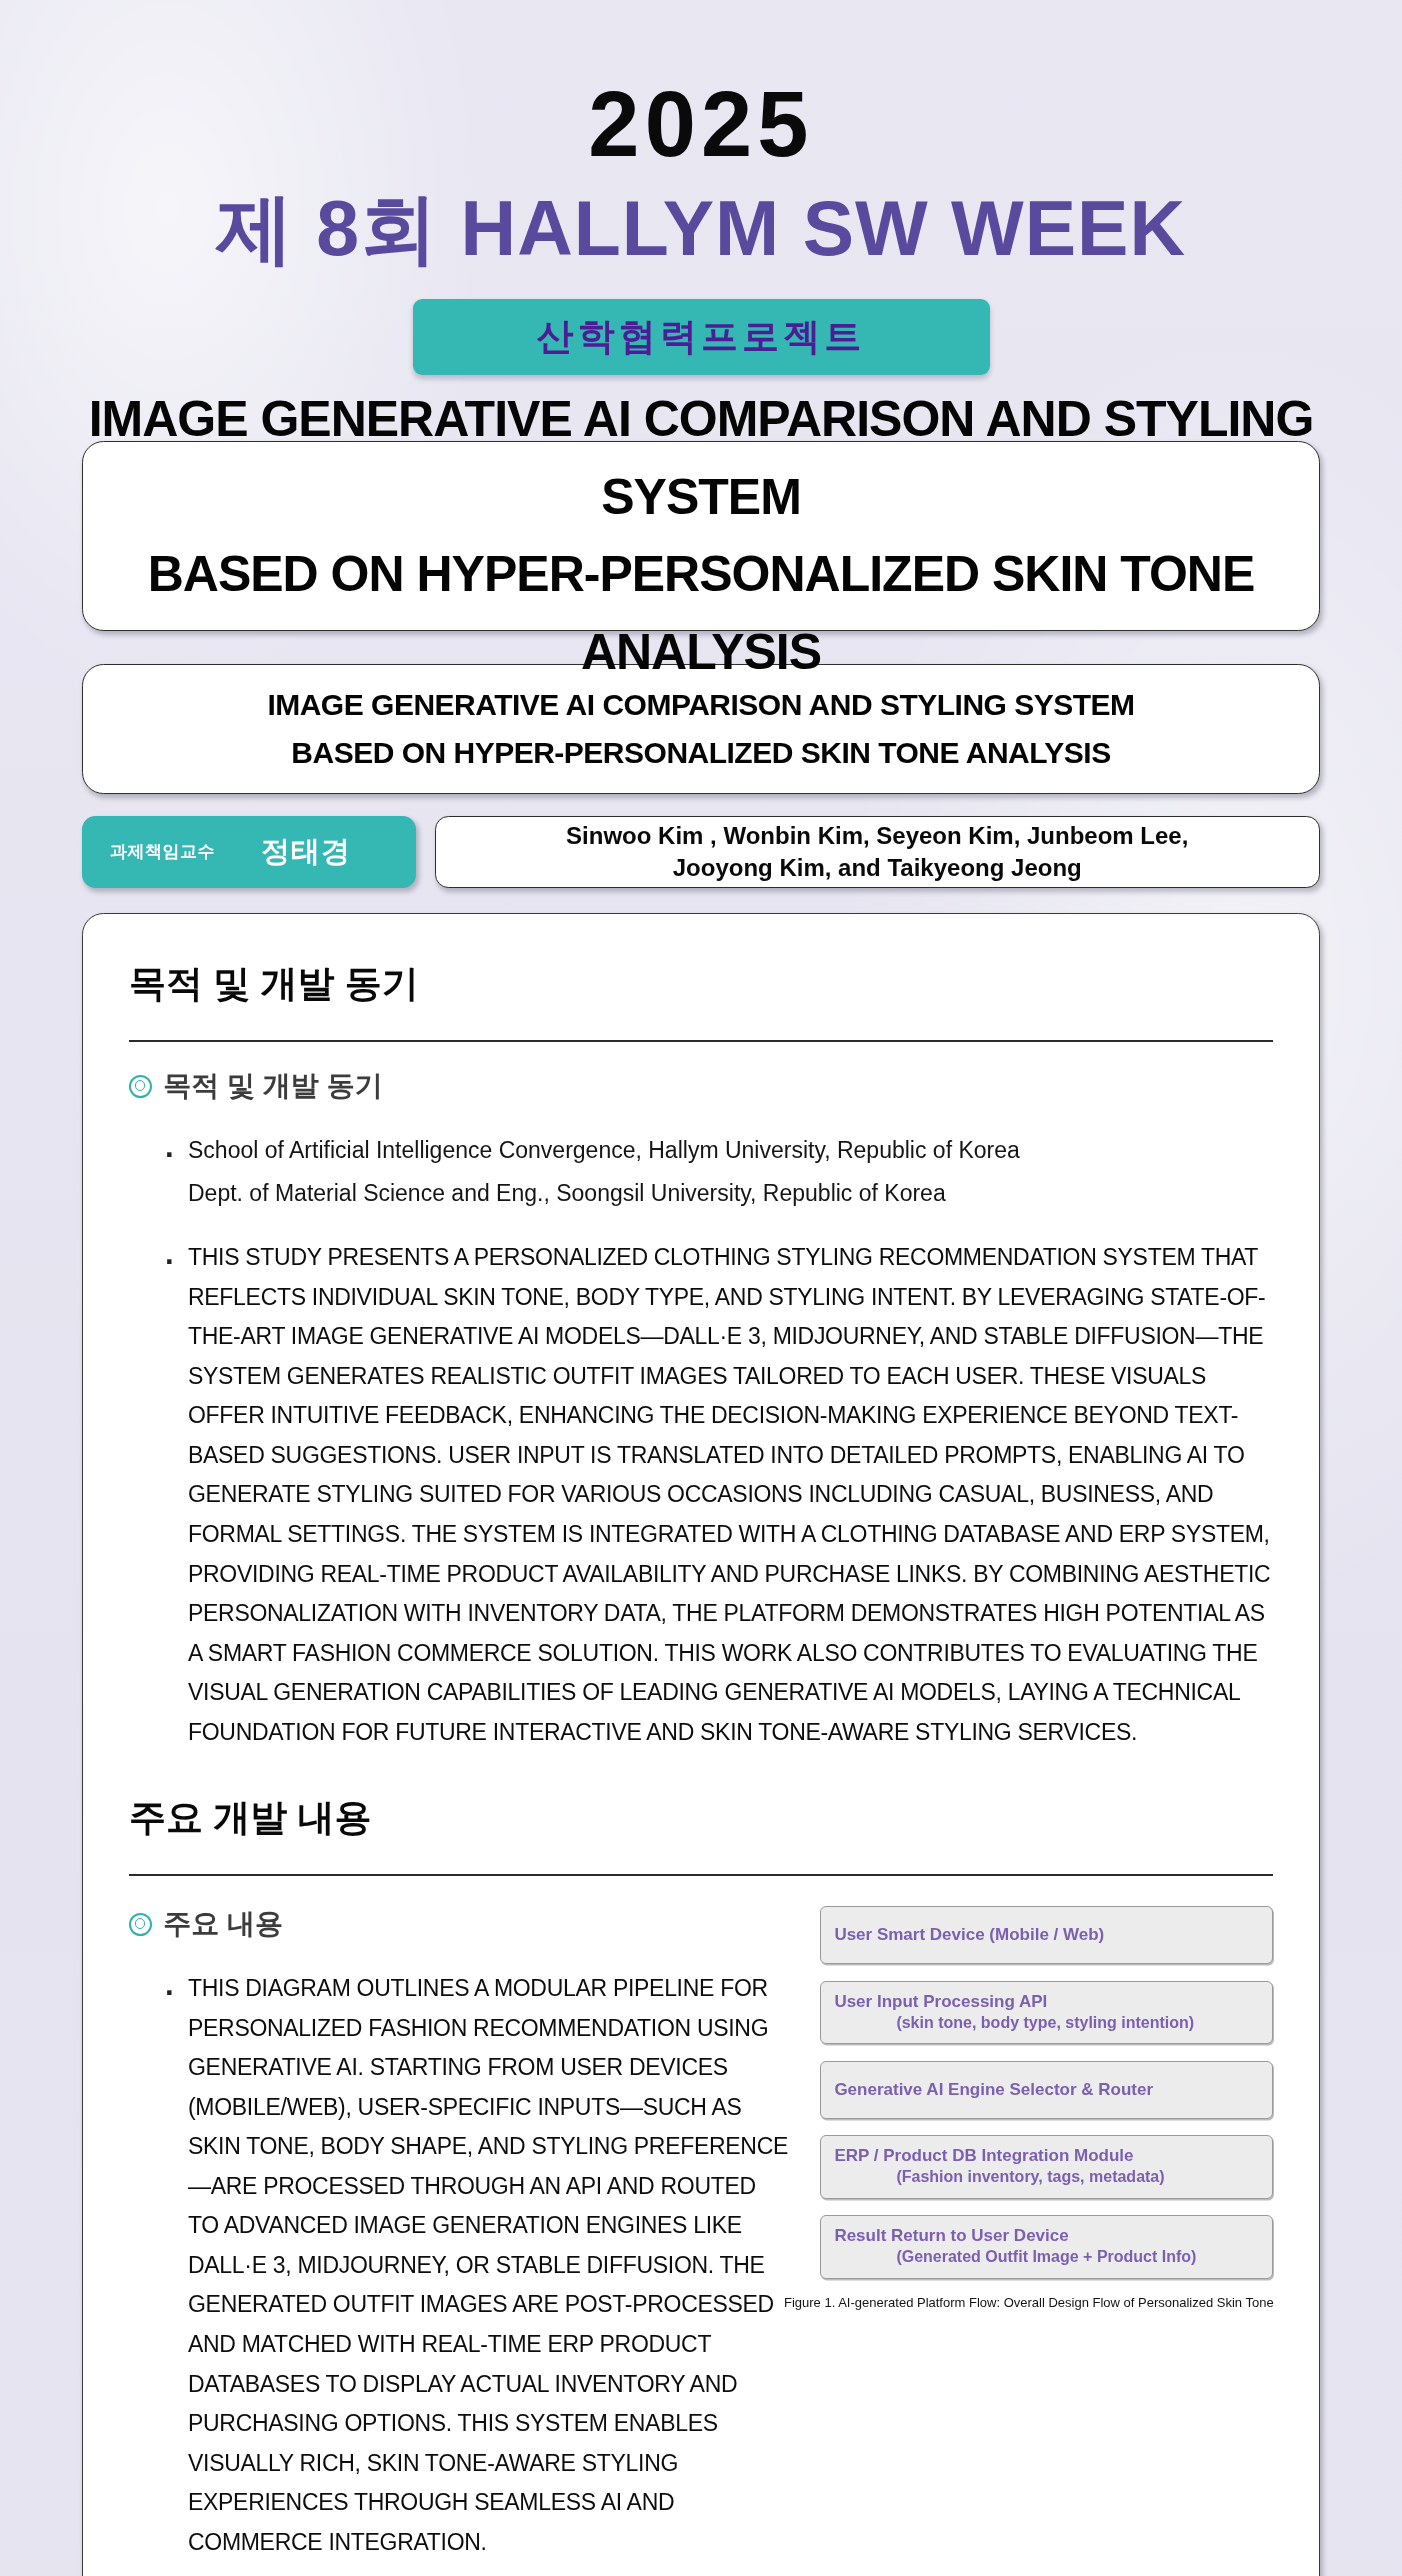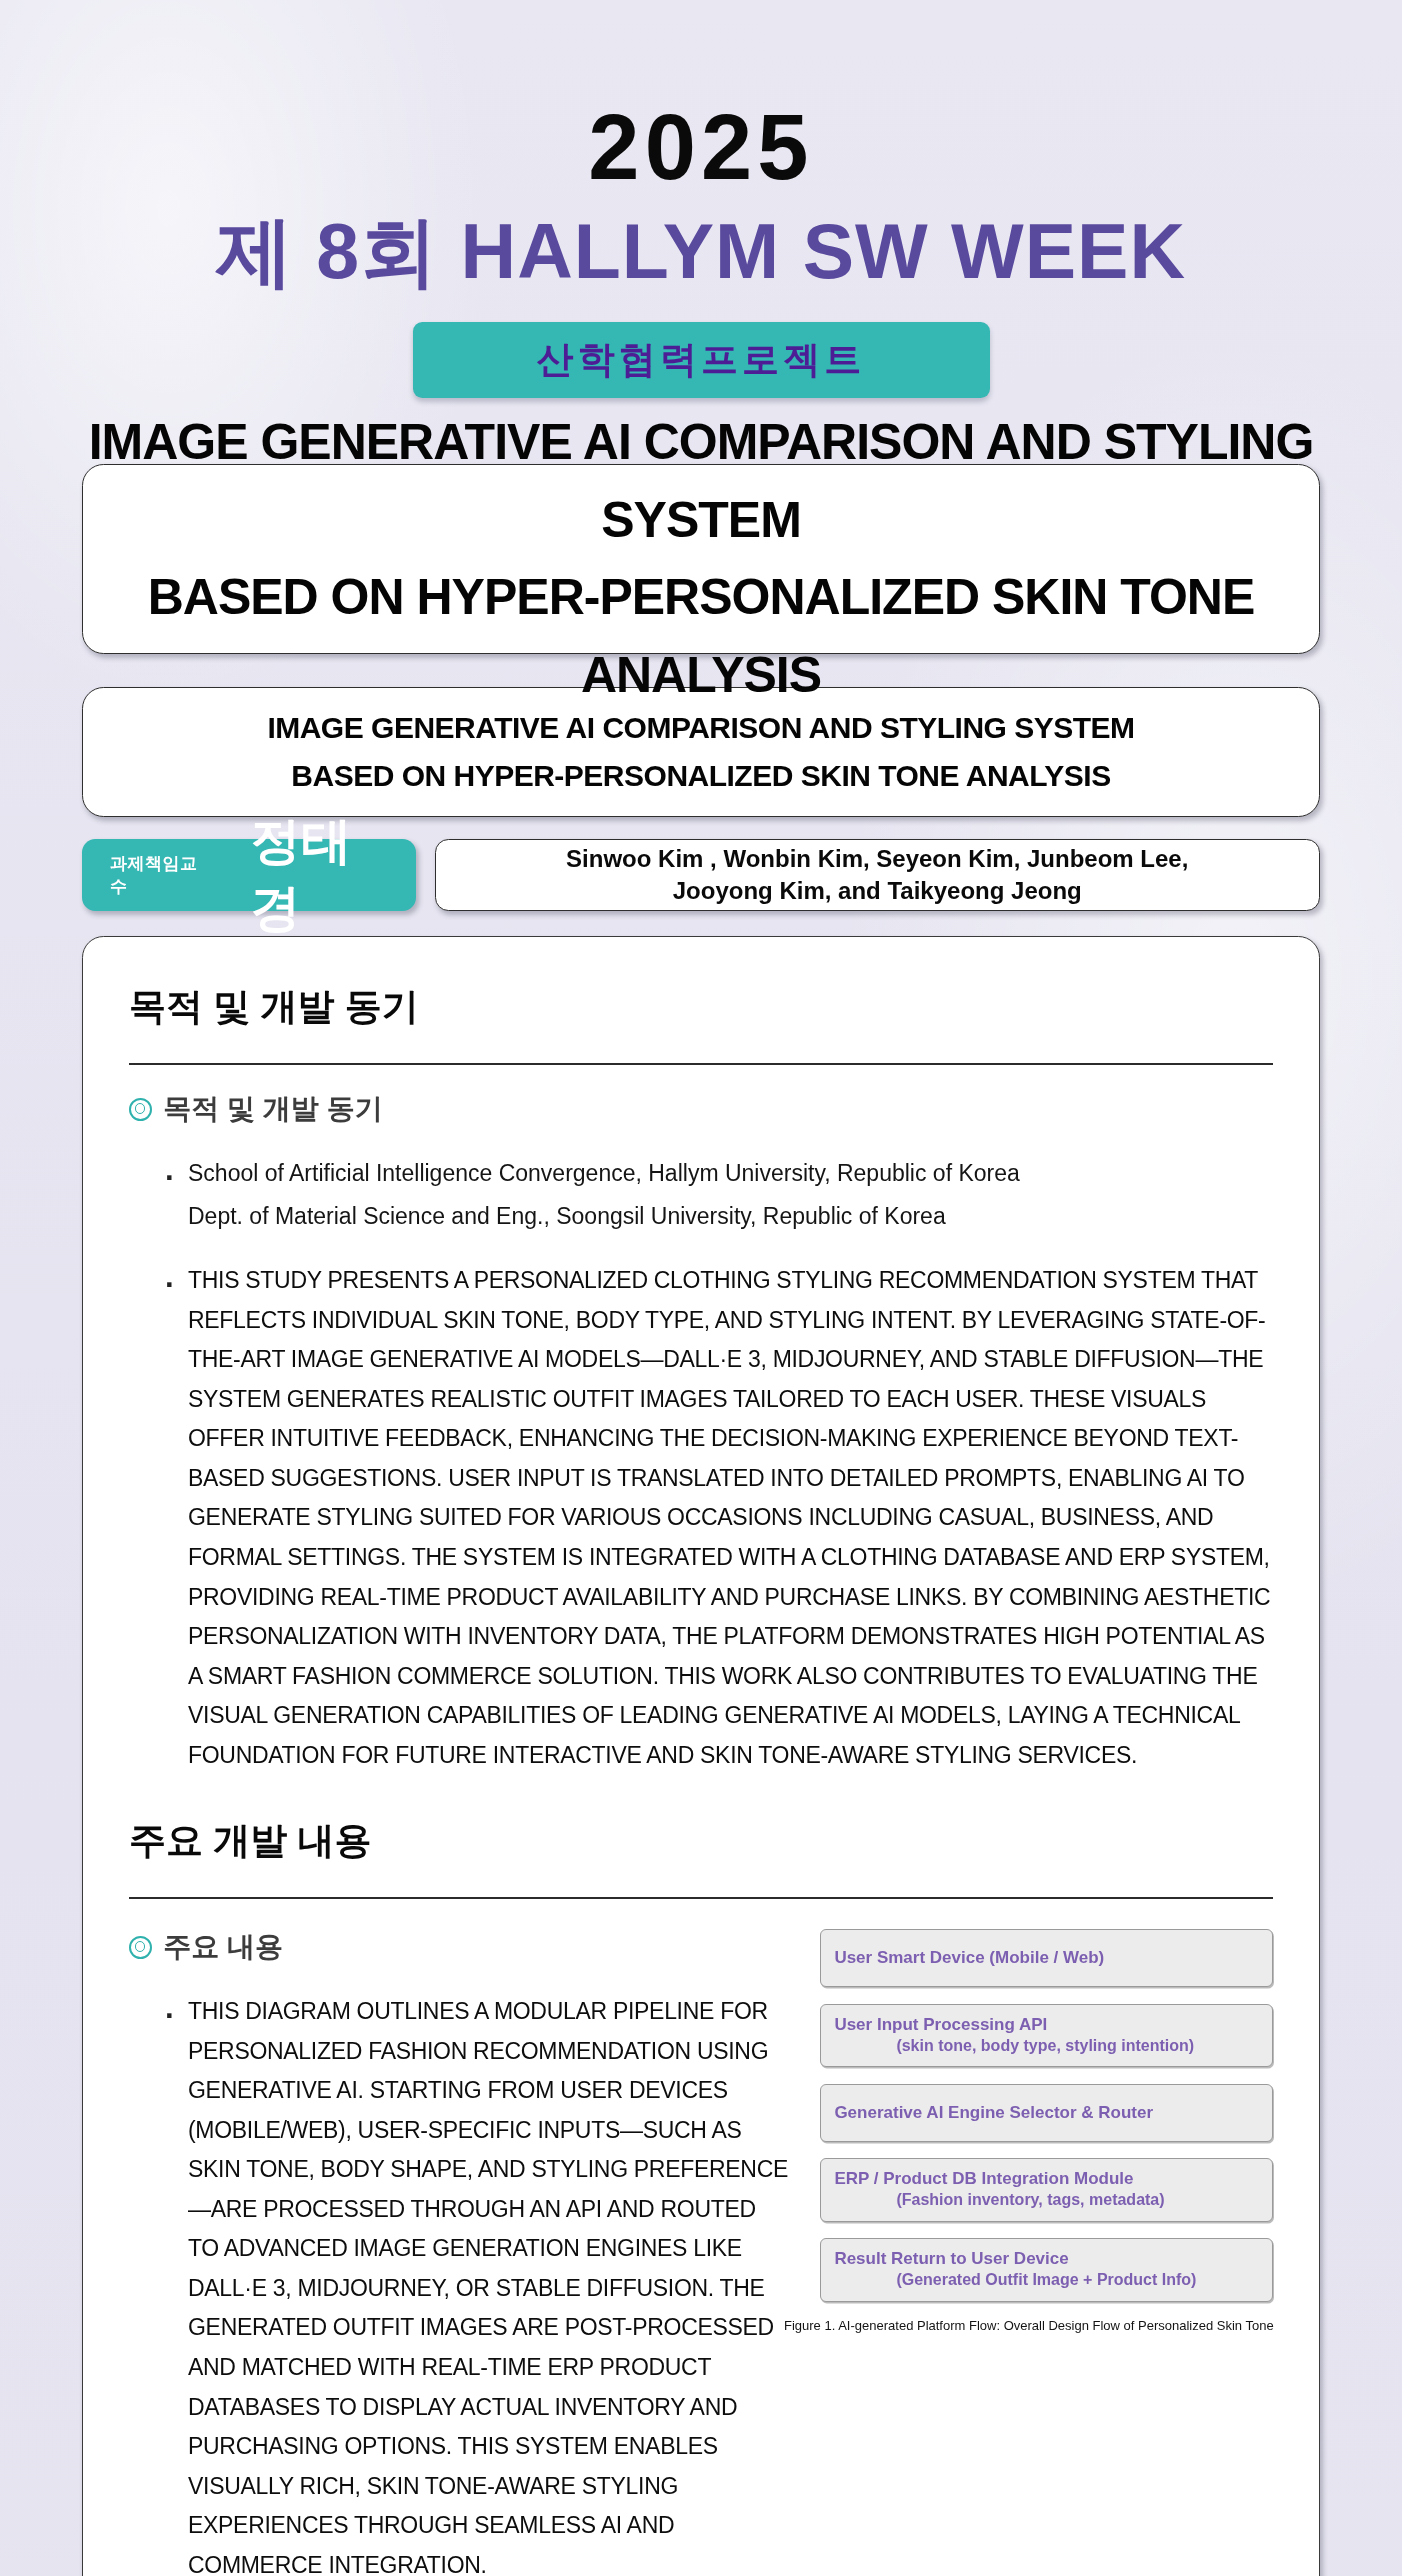--- a/index.html
+++ b/index.html
@@ -7,21 +7,21 @@
   .page{
     position:relative;width:1402px;height:3476px;margin:0 auto;overflow:hidden;
     font-family:"Liberation Sans","DejaVu Sans",sans-serif;color:#111;
     background:
       radial-gradient(ellipse 464px 721px at 12% 6%, rgba(255,255,255,.6), rgba(255,255,255,0) 70%),
       radial-gradient(ellipse 567px 927px at 88% 28%, rgba(255,255,255,.5), rgba(255,255,255,0) 70%),
       radial-gradient(ellipse 618px 824px at 45% 92%, rgba(255,255,255,.45), rgba(255,255,255,0) 70%),
       linear-gradient(180deg,#e8e7f2 0%,#e4e3ef 50%,#e6e5f0 100%);
   }
   
-  .poster-header{text-align:center;padding-top:101px;}
+  .poster-header{text-align:center;padding-top:78px;}
   .year{font-size:92px;font-weight:800;letter-spacing:5.2px;color:#0a0a0a;line-height:1;}
   .event-title{margin-top:19.6px;font-size:77px;font-weight:800;letter-spacing:1px;color:#5a4a9e;line-height:1;}
   .badge{
     display:inline-block;margin-top:32px;min-width:577px;padding:13.4px 31px;border-radius:9.3px;
     background:#35b7b3;color:#4c1d95;font-size:37px;font-weight:800;letter-spacing:4.1px;
     box-shadow:0 3.1px 5.2px rgba(50,60,90,.25);
   }
   
   .card{background:#fff;border:1.5px solid #2e2e2e;border-radius:21.6px;box-shadow:2.1px 3.6px 5.2px rgba(55,55,80,.3);}
   .title-card{width:1238px;margin:0 auto;text-align:center;}
@@ -29,21 +29,21 @@
   .main-title{font-size:50px;font-weight:800;letter-spacing:-1px;line-height:1.55;white-space:pre-line;color:#050505;}
   .title-card-2{margin-top:33px;height:130px;display:flex;align-items:center;justify-content:center;}
   .sub-title{font-size:30px;font-weight:800;letter-spacing:-0.5px;line-height:1.6;white-space:pre-line;color:#050505;}
   
   .prof-row{width:1238px;margin:21.6px auto 0;display:flex;gap:18.5px;align-items:stretch;}
   .prof-box{
     width:334px;height:72px;border-radius:13.4px;background:#35b7b3;color:#fff;
     display:flex;align-items:center;padding:0 28px;gap:46px;box-shadow:2.1px 3.6px 5.2px rgba(55,55,80,.3);
   }
   .prof-label{font-size:17px;font-weight:700;letter-spacing:0.5px;}
-  .prof-name{font-size:50px;font-weight:800;letter-spacing:1px;}
+  .prof-name{font-size:29px;font-weight:800;letter-spacing:1px;}
   .authors-box{flex:1;height:72px;border-radius:13.4px;display:flex;align-items:center;justify-content:center;}
   .authors{font-size:24px;font-weight:700;text-align:center;line-height:1.35;white-space:pre-line;color:#0a0a0a;}
   
   .main-card{width:1238px;margin:25px auto 0;border:1.5px solid #3a3a3a;padding:31px 46px 41px;}
   .sec-heading{font-size:37px;font-weight:800;letter-spacing:0;color:#090909;margin-top:14.4px;}
   .rule{border:none;border-top:2.1px solid #2b2b2b;margin:13.4px 0 0 0;}
   .subhead{display:flex;align-items:center;gap:11.3px;margin-top:25px;color:#3c3c3c;}
   .subhead-text{font-size:28px;font-weight:600;letter-spacing:0;}
   .target-icon{position:relative;width:23px;height:23px;border:2.6px solid #2fb1ad;border-radius:50%;flex:0 0 auto;}
   .target-icon::after{content:"";position:absolute;left:50%;top:50%;width:8.2px;height:8.2px;margin:-5.7px 0 0 -5.7px;border:1.5px solid #2fb1ad;border-radius:50%;}

